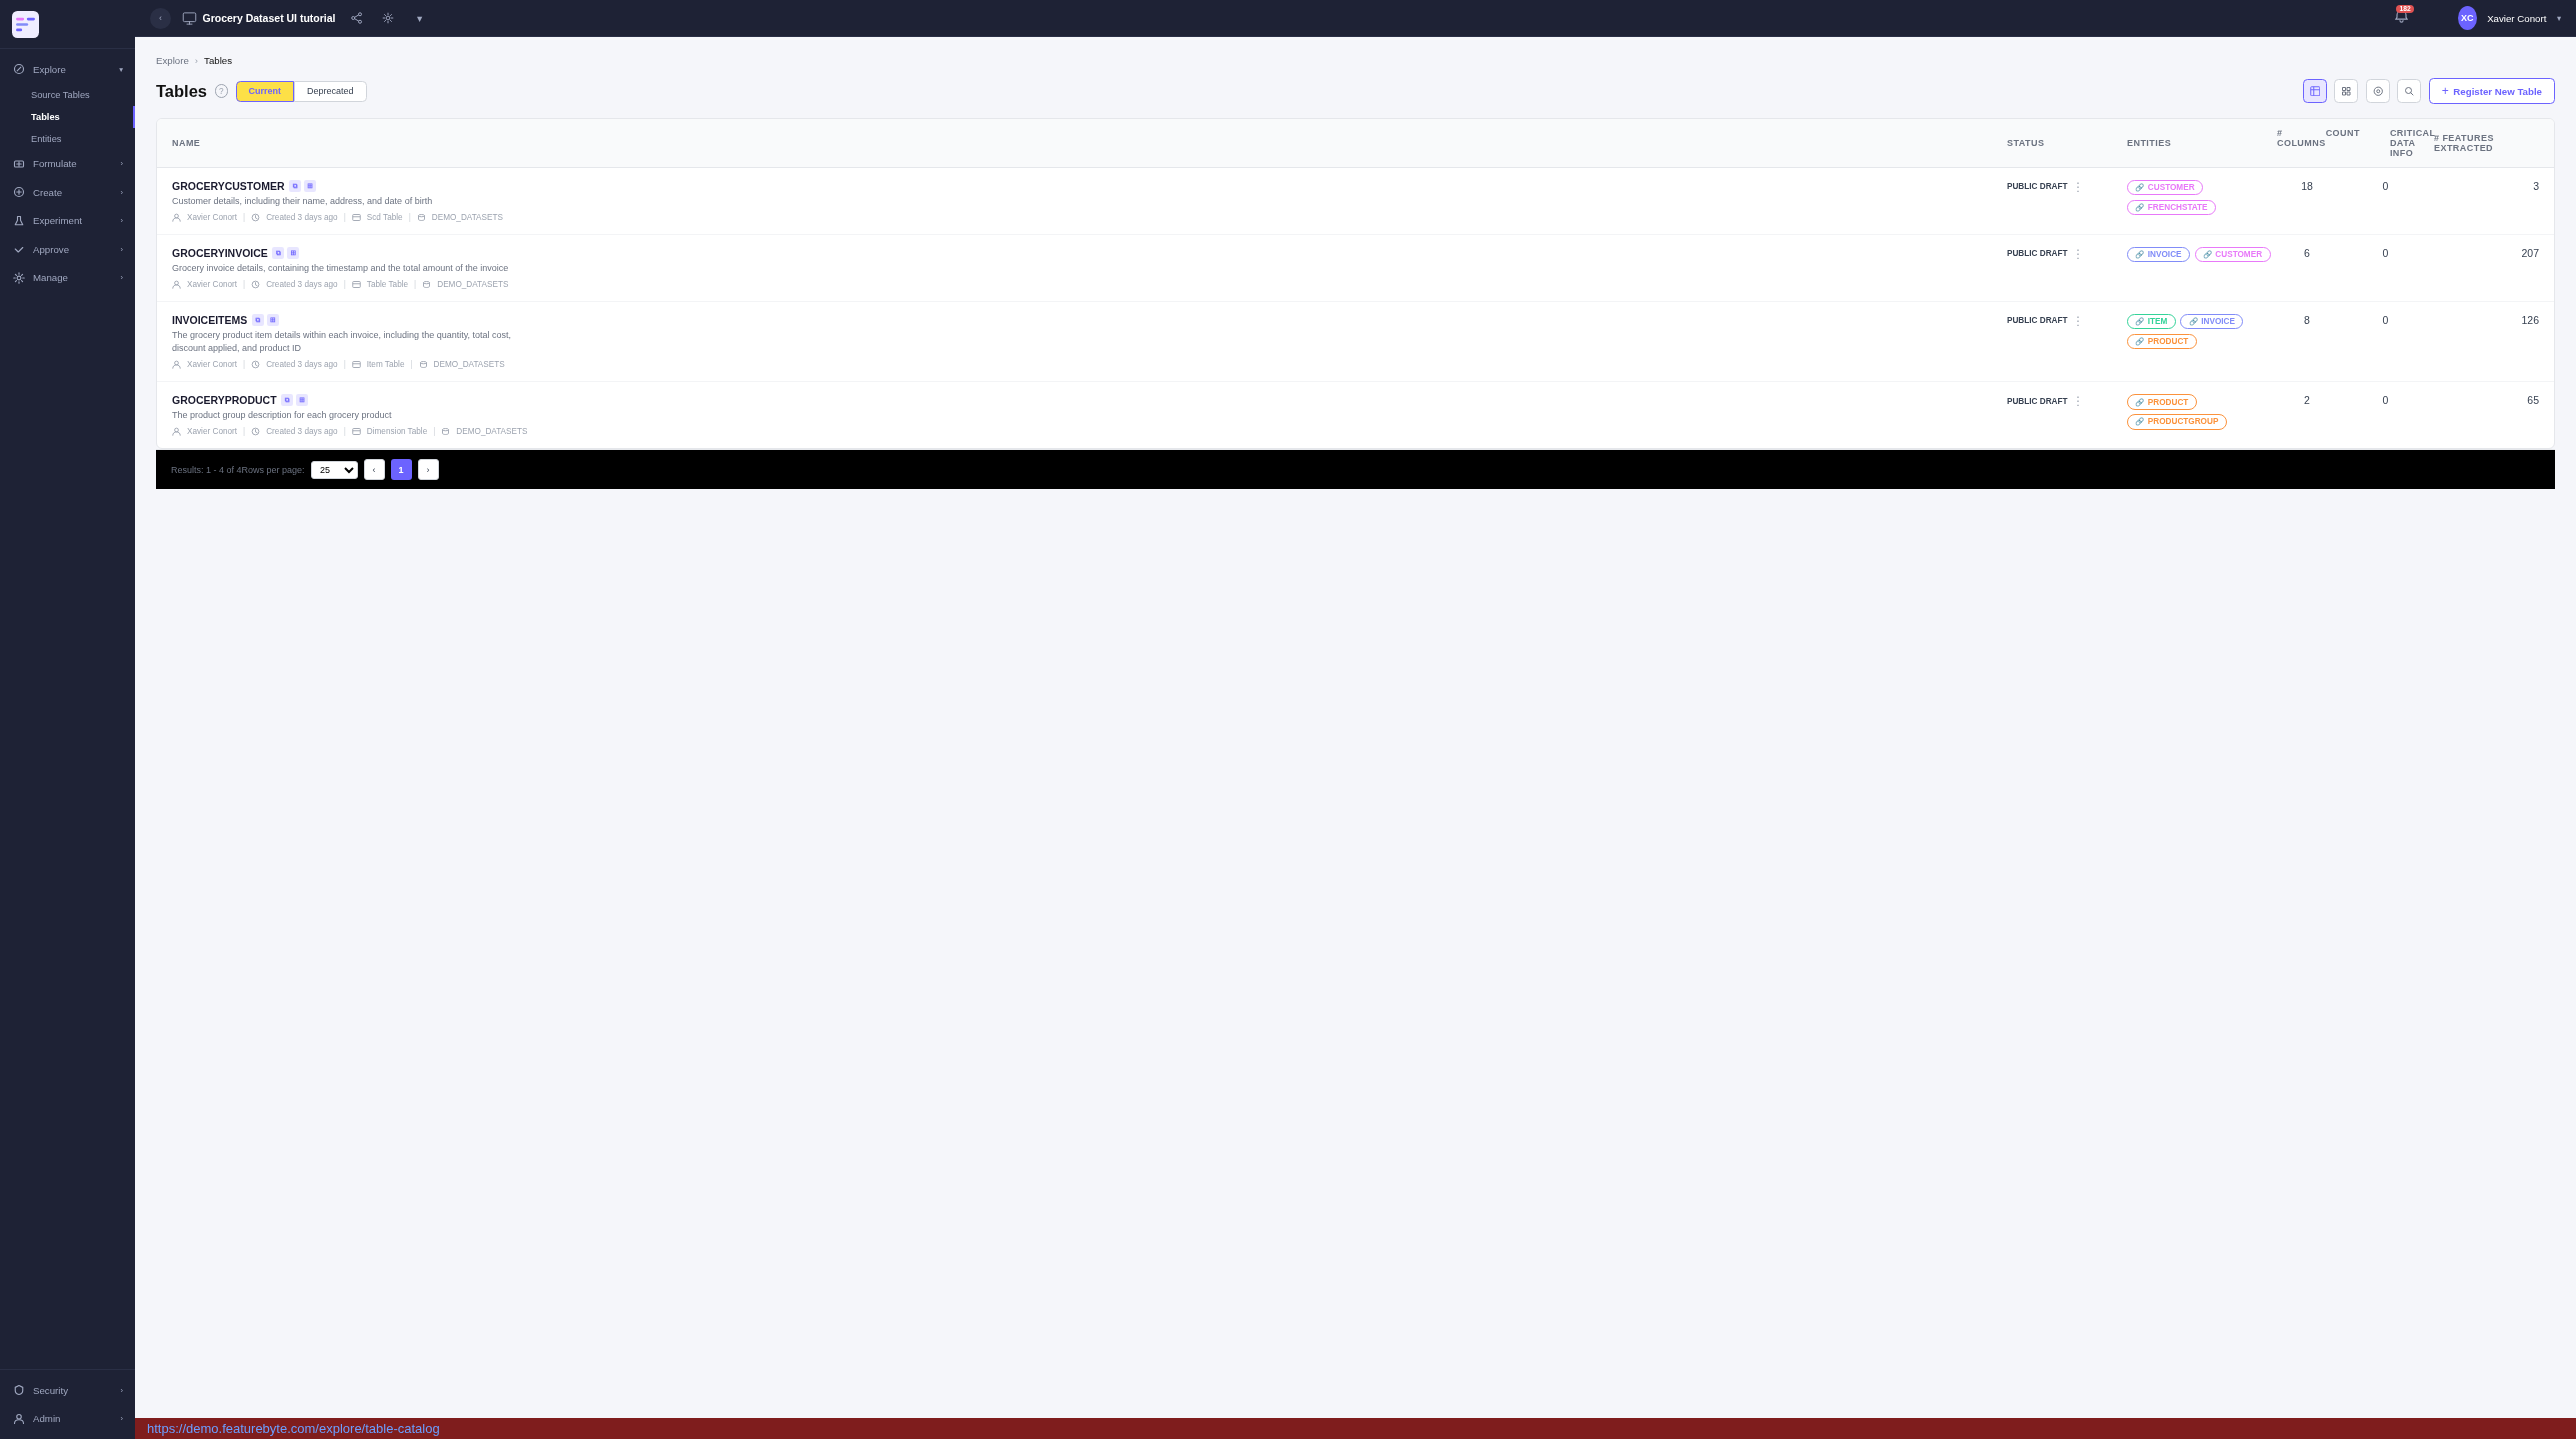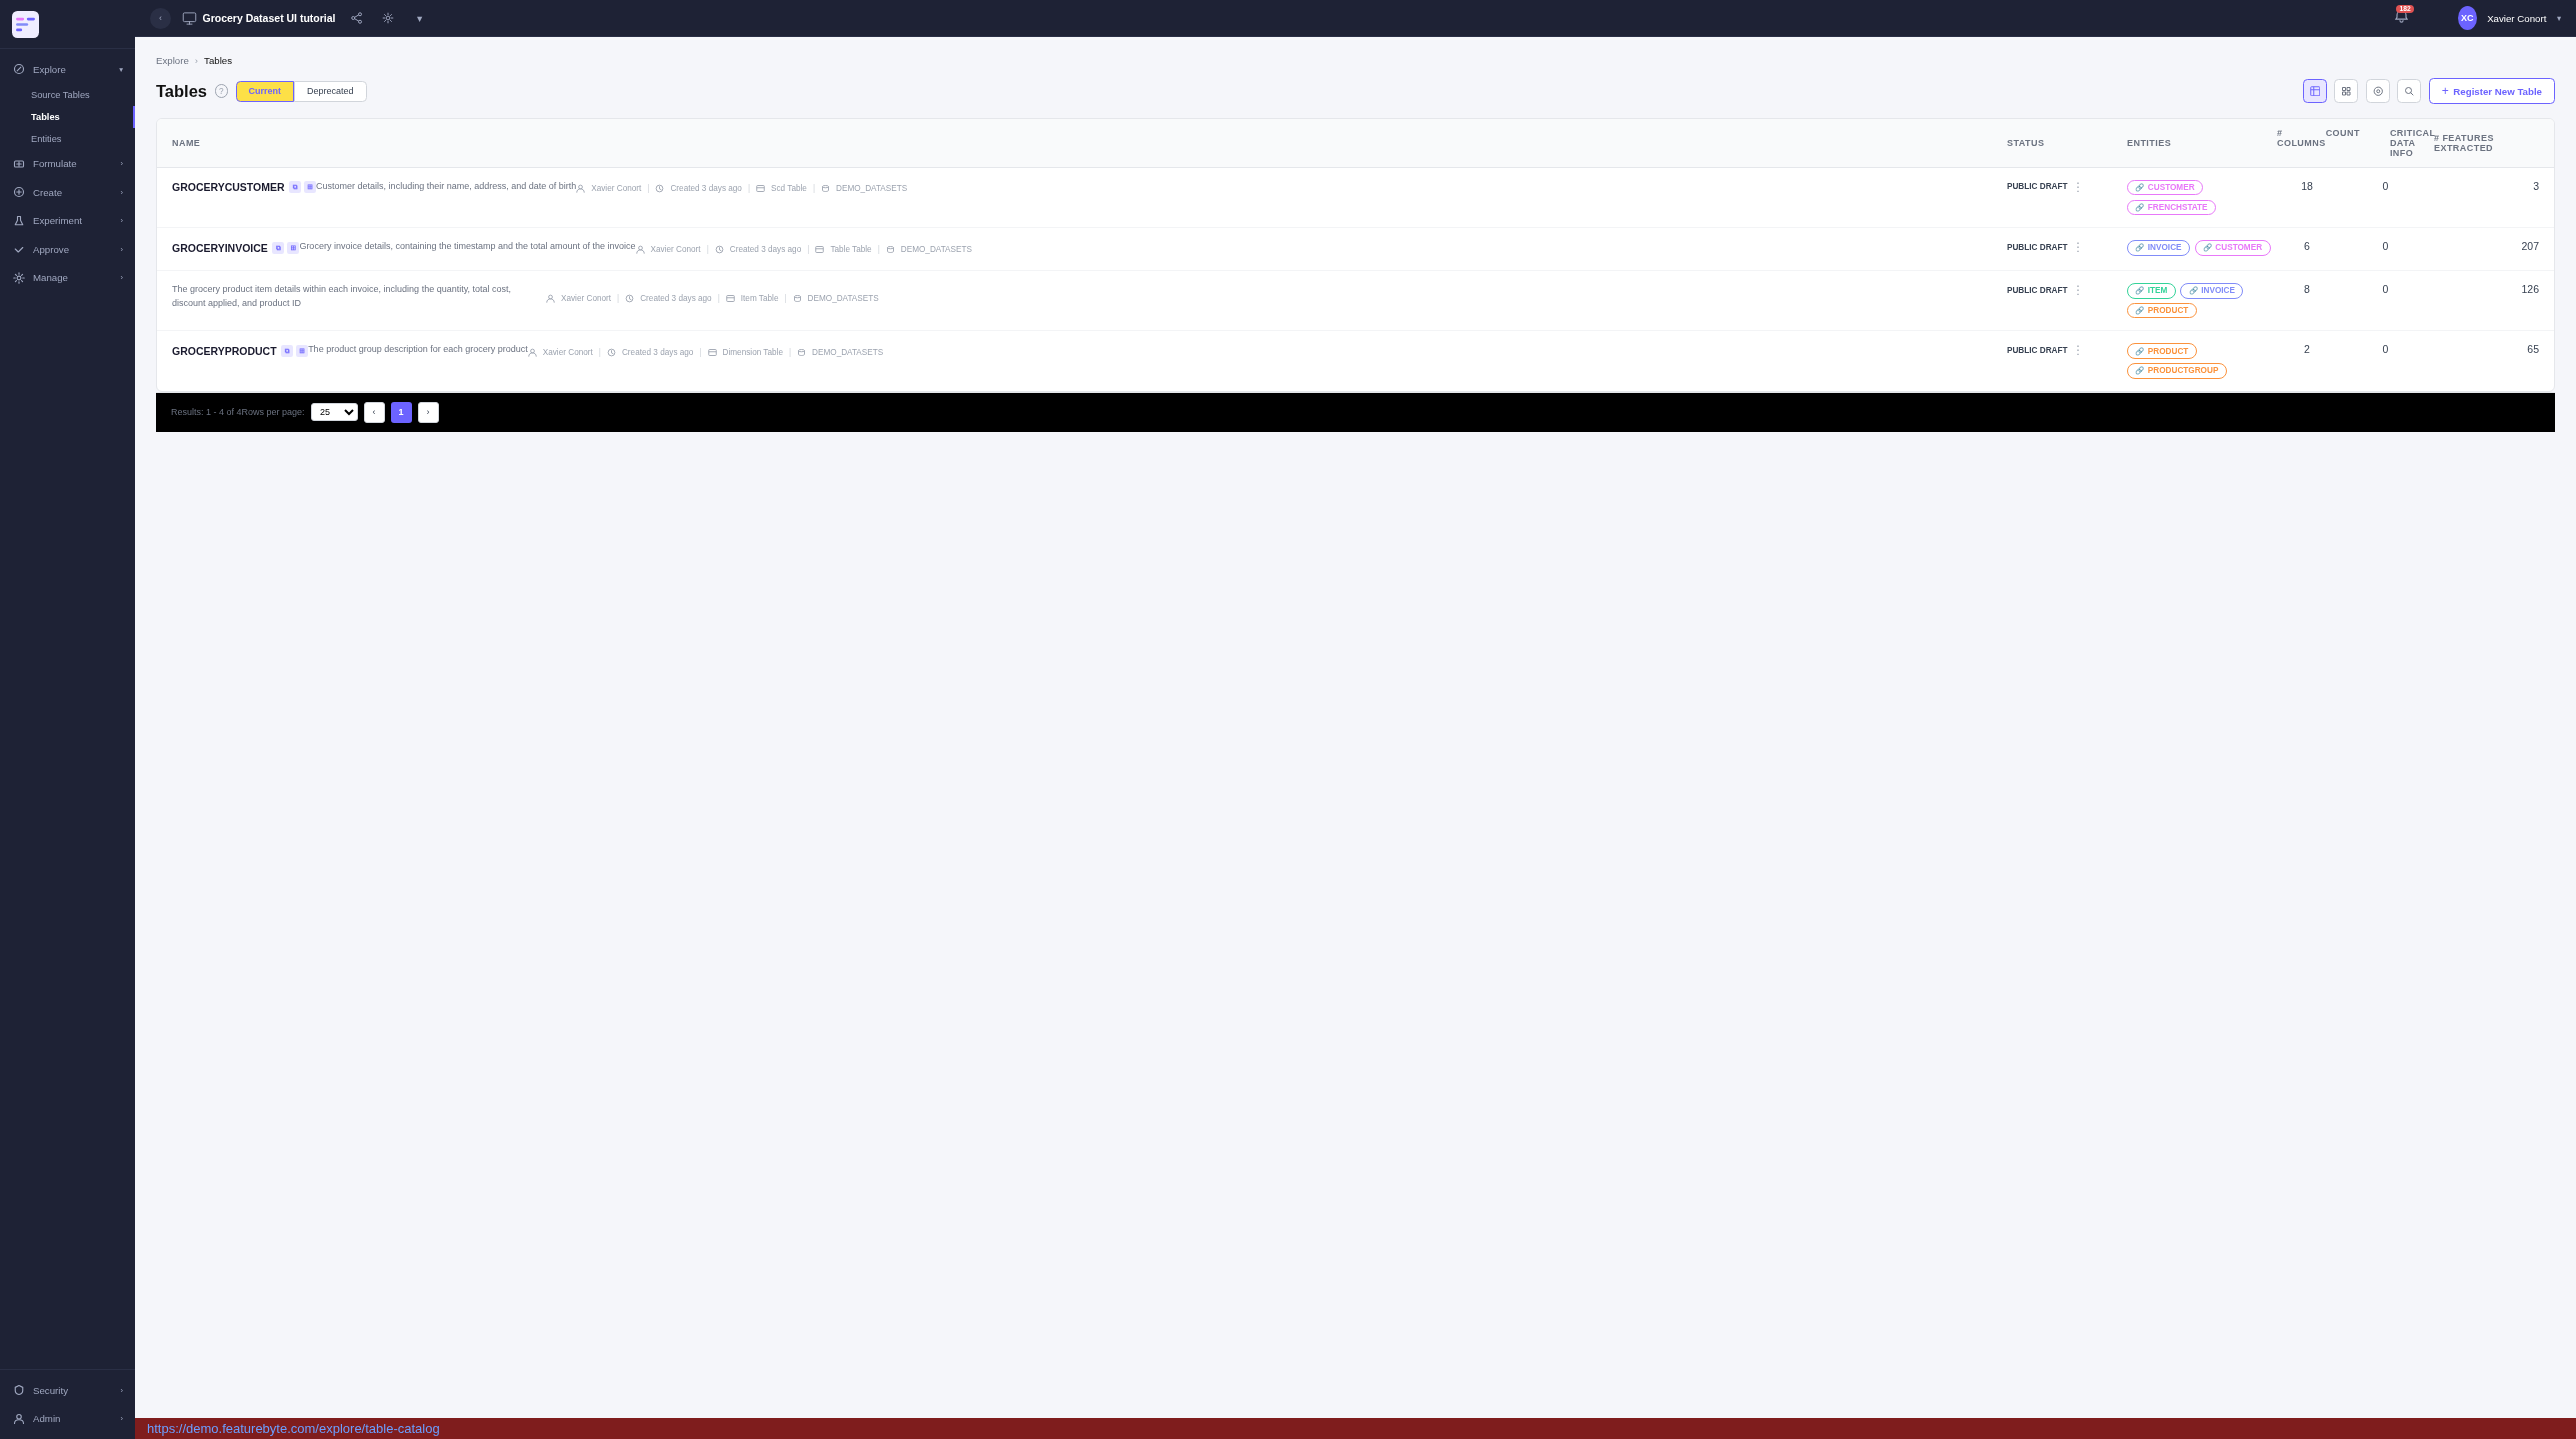--- a/index.html
+++ b/index.html
@@ -82,21 +82,21 @@
     .rows-per-page { display: flex; align-items: center; gap: 6px; }
     .page-select { border: 0.7px solid #d1d5db; border-radius: 3px; padding: 2.2px 4.5px; font-size: 9px; background: #fff; }
     .page-nav-btn { width: 21px; height: 21px; border: 0.7px solid #d1d5db; background: #fff; border-radius: 3px; cursor: pointer; display: flex; align-items: center; justify-content: center; font-size: 9px; color: #374151; }
     .page-num-btn { width: 21px; height: 21px; border-radius: 3px; background: #6c63ff; color: #fff; display: flex; align-items: center; justify-content: center; font-size: 9px; font-weight: 700; }
 
     .status-row { display: flex; align-items: center; gap: 4.5px; }
 
     
     .url-bar { background: #7f1d1d; padding: 3px 12px; font-size: 13px; color: #6c9fff; }
 
-    .name-col { display: flex; flex-direction: row; }
+    .name-col { display: flex; flex-direction: column; }
     .name-icons { display: inline-flex; gap: 3px; align-items: center; }
     .name-icon-sm { width: 12px; height: 12px; background: #e8e6ff; border-radius: 2.2px; display: inline-flex; align-items: center; justify-content: center; font-size: 6.7px; color: #6c63ff; cursor: pointer; }
 
     .header-cols-group { display: flex; flex-direction: column; align-items: center; }
     .header-sub-cols { display: flex; gap: 30px; }
   </style>
 </head>
 <body>
 
 <div class="sidebar">
@@ -425,20 +425,27 @@
             <span>CUSTOMER</span>
           </div>
         </div>
         <span class="col-num">6</span>
         <span class="col-num-secondary">0</span>
         <span class="col-features">207</span>
       </div>
 
       <div class="table-row-item">
         <div class="name-col">
+          <div class="row-name">
+            <span style="cursor:pointer;color:#1a1a2e;">INVOICEITEMS</span>
+            <div class="name-icons">
+              <span class="name-icon-sm">⧉</span>
+              <span class="name-icon-sm">⊞</span>
+            </div>
+          </div>
           <div class="row-desc">The grocery product item details within each invoice, including the quantity, total cost, discount applied, and product ID</div>
           <div class="row-meta">
             <svg width="9" height="9" viewBox="0 0 12 12" fill="none">
                 <circle cx="6" cy="4" r="2.5" stroke="#9ca3af" stroke-width="1.2"></circle>
                 <path d="M1 11c0-2.8 2.2-4.5 5-4.5s5 1.7 5 4.5" stroke="#9ca3af" stroke-width="1.2" stroke-linecap="round"></path>
               </svg>
             <span>Xavier Conort</span>
             <span class="row-meta-sep">|</span>
             <svg width="9" height="9" viewBox="0 0 12 12" fill="none">
                 <circle cx="6" cy="6" r="4.5" stroke="#9ca3af" stroke-width="1.2"></circle>

